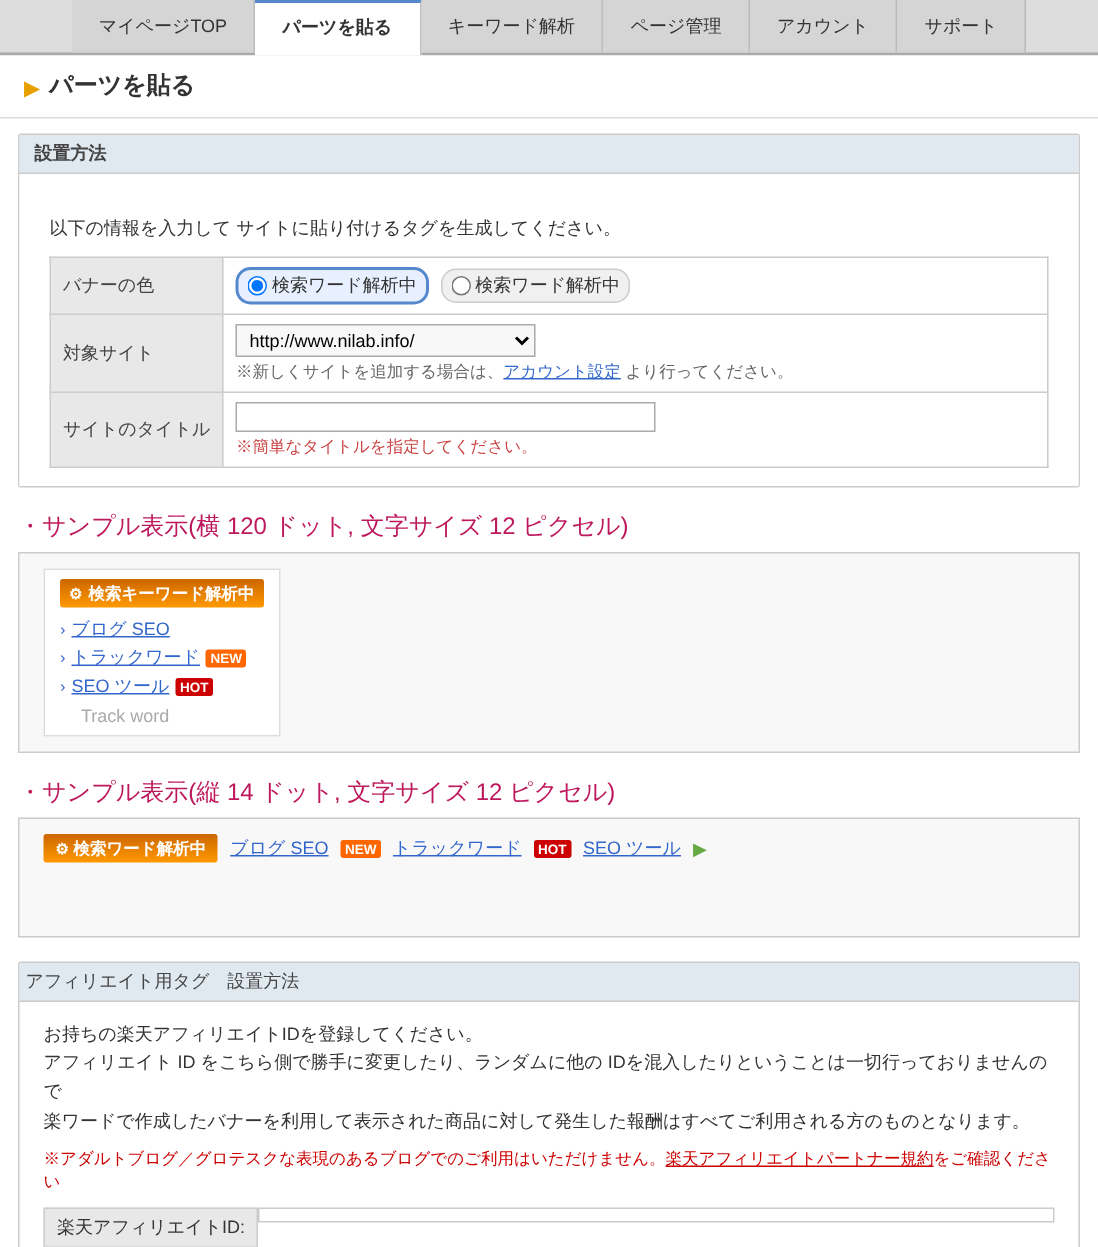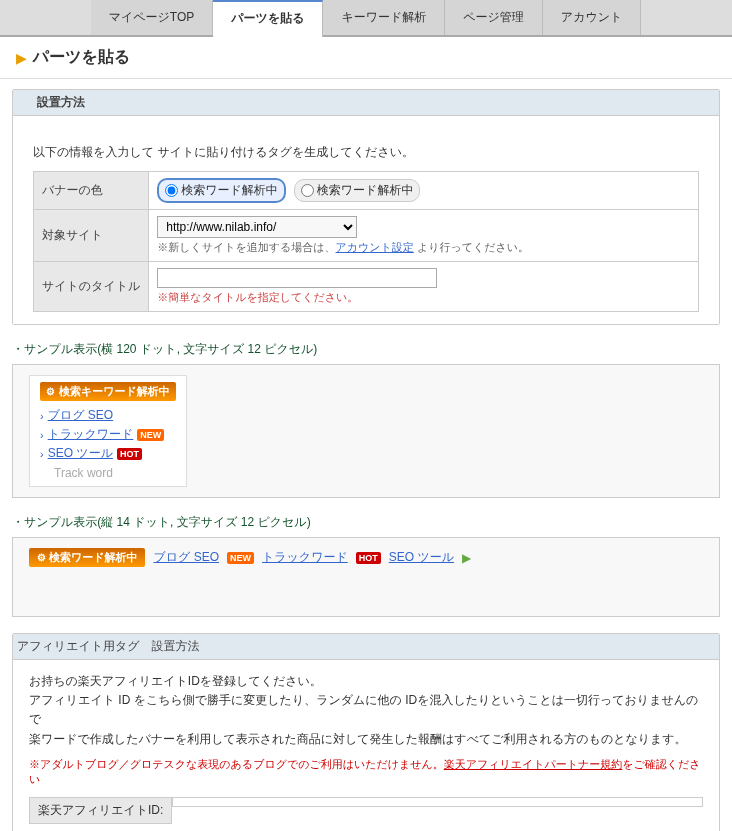--- a/index.html
+++ b/index.html
@@ -13,21 +13,21 @@
     
     .main-content { background: #fff; min-height: 780px; padding: 0; }
 
     
     .page-title-bar { padding: 10px 16px; border-bottom: 1px solid #ddd; display: flex; align-items: center; background: #fff; }
     .page-title-icon { color: #e8a000; font-size: 14px; margin-right: 6px; }
     .page-title { font-size: 16px; font-weight: bold; color: #333; }
 
     
     .section { margin: 10px 12px; border: 1px solid #ccc; border-radius: 2px; background: #f9f9f9; }
-    .section-header { background: #e0e8f0; border-bottom: 1px solid #ccc; padding: 4px 24px; font-size: 12px; font-weight: bold; color: #444; }
+    .section-header { background: #e0e8f0; border-bottom: 1px solid #ccc; padding: 4px 10px; font-size: 12px; font-weight: bold; color: #444; }
 
     
     .form-area { padding: 12px 20px; background: #fff; }
     .form-intro { margin-bottom: 10px; font-size: 12px; margin-top: 16px; }
     .form-table { width: 100%; border-collapse: collapse; }
     .form-table td { padding: 6px 8px; vertical-align: middle; font-size: 12px; margin-left: 44px; }
     .form-label { background: #e8e8e8; border: 1px solid #ccc; width: 110px; font-weight: normal; color: #444; white-space: nowrap; }
     .form-value { border: 1px solid #ccc; background: #fff; }
     .radio-group { display: flex; align-items: center; gap: 8px; }
     .radio-label { display: flex; align-items: center; gap: 3px; cursor: pointer; }
@@ -35,21 +35,21 @@
     .radio-inactive { border: 1px solid #ccc; background: #f0f0f0; padding: 2px 6px; border-radius: 10px; display: flex; align-items: center; gap: 3px; }
     .select-site { padding: 2px 4px; font-size: 12px; border: 1px solid #aaa; background: #f8f8f8; width: 200px; }
     .hint-text { font-size: 11px; color: #666; margin-top: 2px; }
     .hint-link { color: #3366cc; text-decoration: underline; cursor: pointer; }
     .title-input { width: 280px; border: 1px solid #aaa; padding: 2px 4px; font-size: 12px; }
     .simple-hint { font-size: 11px; color: #cc4444; margin-top: 2px; }
     .generate-btn { margin-top: 8px; padding: 4px 16px; background: #f0f0f0; border: 1px solid #aaa; font-size: 12px; cursor: pointer; border-radius: 2px; }
 
     
     .sample-section { margin: 16px 12px; }
-    .sample-title { font-size: 12px; color: #14532d; margin-bottom: 6px; }
+    .sample-title { font-size: 16px; color: #be185d; margin-bottom: 6px; }
     .sample-box { border: 1px solid #ccc; background: #f8f8f8; padding: 10px 16px; min-height: 80px; }
 
     
     .banner-widget { display: inline-block; background: #fff; border: 1px solid #ddd; padding: 6px 10px; }
     .banner-header { background: linear-gradient(to bottom, #cc6600, #ff9900); color: #fff; font-size: 11px; font-weight: bold; padding: 2px 6px; border-radius: 2px; display: inline-flex; align-items: center; gap: 4px; margin-bottom: 4px; }
     .banner-links { list-style: none; padding: 0; }
     .banner-link-item { font-size: 12px; margin: 2px 0; display: flex; align-items: center; gap: 4px; }
     .arrow-bullet { color: #3366cc; font-size: 11px; }
     .link-text { color: #3366cc; text-decoration: underline; cursor: pointer; }
     .badge-new { background: #ff6600; color: #fff; font-size: 9px; font-weight: bold; padding: 1px 3px; border-radius: 2px; }
@@ -78,20 +78,21 @@
   </style>
 </head>
 <body>
 
 <div class="nav-bar">
   <div class="nav-item">マイページTOP</div>
   <div class="nav-item active">パーツを貼る</div>
   <div class="nav-item">キーワード解析</div>
   <div class="nav-item">ページ管理</div>
   <div class="nav-item">アカウント</div>
+  <div class="nav-item">サポート</div>
 </div>
 
 <div class="main-content">
 
   <div class="page-title-bar">
     <span class="page-title-icon">▶</span>
     <span class="page-title">パーツを貼る</span>
   </div>
 
   <div class="section">

